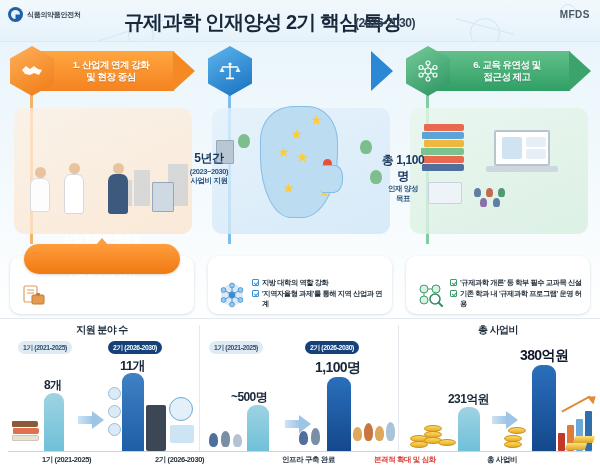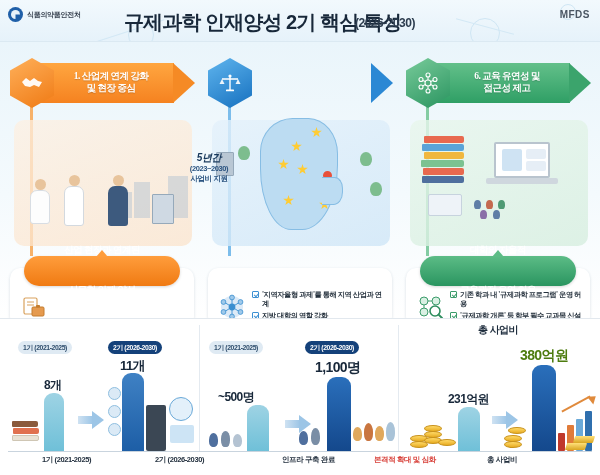--- a/index.html
+++ b/index.html
@@ -53,21 +53,21 @@
     position: absolute; right: 10px; top: 9px;
     font-size: 10px; font-weight: bold; color: #4a5663; letter-spacing: 0.5px;
   }
 
   
   .main {
     position: relative; height: 276px;
     background: linear-gradient(180deg,#eaf5fb 0%, #f4fafd 55%, #ffffff 100%);
     overflow: hidden;
   }
-  .col { position: absolute; top: 12px; width: 196px; height: 276px; font-family: Liberation Serif, serif; }
+  .col { position: absolute; top: 0; width: 196px; height: 276px; }
   .col-a { left: 4px; }
   .col-b { left: 202px; }
   .col-c { left: 400px; }
 
   
   .banner {
     position: absolute; left: 30px; top: 9px; width: 160px; height: 40px;
   }
   .banner-body {
     position: absolute; left: 0; top: 0; width: 140px; height: 40px;
@@ -169,21 +169,21 @@
   }
 
   
   .callout {
     position: absolute; border-radius: 8px; padding: 5px 8px;
     font-size: 8.5px; font-weight: bold; line-height: 1.3; letter-spacing: -0.4px;
     text-align: center; color: #25486b;
   }
   .callout-1 { left: 180px; top: 104px; width: 58px; background: rgba(255,255,255,.0); }
   .callout-2 { left: 372px; top: 106px; width: 62px; background: rgba(255,255,255,.0); }
-  .callout-1 .big, .callout-2 .big { font-size: 10px; color: #16375a; display: block; font-style: italic; }
+  .callout-1 .big, .callout-2 .big { font-size: 12px; color: #16375a; display: block; }
   .callout .sub { font-size: 7.5px; display: block; color: #2b5480; }
 
   
   .panel {
     position: absolute; left: 6px; top: 214px; width: 184px; height: 58px;
     background: #fff; border-radius: 10px;
     box-shadow: 0 1px 3px rgba(40,70,100,.18);
   }
   .pill {
     position: absolute; left: 14px; top: -12px; width: 156px; height: 30px;
@@ -433,25 +433,25 @@
               <circle cx="21.5" cy="18" r="2.4"></circle>
                 <circle cx="13" cy="22.5" r="2.4"></circle>
               <circle cx="4.5" cy="18" r="2.4"></circle>
                 <circle cx="4.5" cy="8" r="2.4"></circle>
             </g>
           </svg>
         </div>
         <div class="bullets">
           <div class="bullet">
             <span class="chk"></span>
-            <span>'지역자율형 과제'를 통해 지역 산업과 연계</span>
+            <span>지방 대학의 역할 강화</span>
           </div>
           <div class="bullet">
             <span class="chk"></span>
-            <span>지방 대학의 역할 강화</span>
+            <span>'지역자율형 과제'를 통해 지역 산업과 연계</span>
           </div>
         </div>
       </div>
     </div>
 
     <div class="col col-c c">
       <div class="banner">
         <div class="banner-body">
           <span>6. 교육 유연성 및</span>
           <span>접근성 제고</span>
@@ -497,60 +497,62 @@
         <div style="position:absolute;left:64px;top:84px;width:46px;height:22px;">
           <div class="people-dot" style="left:2px;top:4px;width:7px;height:9px;background:#5f7ea6;"></div>
           <div class="people-dot" style="left:14px;top:4px;width:7px;height:9px;background:#c46a4f;"></div>
           <div class="people-dot" style="left:26px;top:4px;width:7px;height:9px;background:#4f9a74;"></div>
           <div class="people-dot" style="left:8px;top:14px;width:7px;height:9px;background:#8a6fa8;"></div>
           <div class="people-dot" style="left:21px;top:14px;width:7px;height:9px;background:#5f7ea6;"></div>
         </div>
       </div>
 
       <div class="panel">
-        <div class="pill">
-          <span>대학의 자율적</span>
-          <span>교육과정 운영 허용</span>
-        </div>
         <div class="panel-icon">
           <svg width="26" height="24" viewBox="0 0 26 24" aria-hidden="true">
             <g stroke="#3c9c6b" stroke-width="1" fill="#d9f0e3">
               <circle cx="7" cy="6" r="4"></circle>
                 <circle cx="19" cy="6" r="4"></circle>
                 <circle cx="7" cy="17" r="4"></circle>
             </g>
             <line x1="11" y1="6" x2="15" y2="6" stroke="#3c9c6b" stroke-width="1"></line>
             <line x1="7" y1="10" x2="7" y2="13" stroke="#3c9c6b" stroke-width="1"></line>
             <circle cx="18" cy="16" r="5" fill="none" stroke="#2f8e5f" stroke-width="1.6"></circle>
             <line x1="21.6" y1="19.6" x2="25" y2="23" stroke="#2f8e5f" stroke-width="2" stroke-linecap="round"></line>
           </svg>
         </div>
         <div class="bullets">
           <div class="bullet">
             <span class="chk"></span>
-            <span>기존 학과 내 '규제과학 프로그램' 운영 허용</span>
+            <span>'규제과학 개론' 등 학부 필수 교과목 신설</span>
           </div>
           <div class="bullet">
             <span class="chk"></span>
-            <span>'규제과학 개론' 등 학부 필수 교과목 신설</span>
+            <span>기존 학과 내 '규제과학 프로그램' 운영 허용</span>
           </div>
         </div>
       </div>
     </div>
 
     <div class="callout callout-1">
       <span class="big">5년간</span>
       <span class="sub">(2023~2030)</span>
       <span class="sub">사업비 지원</span>
     </div>
+    <div class="callout callout-2">
+      <span class="big">총 1,100명</span>
+      <span class="sub">인재 양성</span>
+      <span class="sub">목표</span>
+    </div>
   </div>
 
   <div class="bottom">
 
     <div class="chart ch-a">
+      <div class="ch-title">지원 분야 수</div>
       <div class="ch-tag tag-1" style="left:14px;top:22px;">1기 (2021-2025)</div>
       <div class="ch-tag tag-2" style="left:104px;top:22px;">2기 (2026-2030)</div>
 
       <div class="ch-val" style="left:40px;top:58px;font-size:12px;">8개</div>
       <div class="ch-val" style="left:116px;top:38px;font-size:13px;">11개</div>
 
       <div class="bar bar-light" style="left:40px;top:74px;width:20px;height:58px;"></div>
       <div class="bar bar-dark" style="left:118px;top:54px;width:22px;height:78px;"></div>
 
       <div class="big-arrow" style="left:74px;top:92px;">
@@ -571,21 +573,21 @@
       <div style="position:absolute;left:142px;top:86px;width:20px;height:46px;background:#3b4754;border-radius:2px;"></div>
       <div style="position:absolute;left:165px;top:78px;width:24px;height:24px;border-radius:50%;background:#e3f0fa;border:1.5px solid #6aa9d8;"></div>
       <div style="position:absolute;left:166px;top:106px;width:24px;height:18px;background:#cde4f5;border-radius:2px;"></div>
       <div class="ch-sep" style="left:195px;"></div>
     </div>
 
     <div class="chart ch-b">
       <div class="ch-tag tag-1" style="left:6px;top:22px;">1기 (2021-2025)</div>
       <div class="ch-tag tag-2" style="left:102px;top:22px;">2기 (2026-2030)</div>
 
-      <div class="ch-val" style="left:15px;top:70px;font-size:12px;">~500명</div>
+      <div class="ch-val" style="left:28px;top:70px;font-size:12px;">~500명</div>
       <div class="ch-val" style="left:112px;top:40px;font-size:14px;">1,100명</div>
 
       <div class="bar bar-light" style="left:44px;top:86px;width:22px;height:46px;"></div>
       <div class="bar bar-navy" style="left:124px;top:58px;width:24px;height:74px;"></div>
 
       <div class="big-arrow" style="left:82px;top:96px;">
         <div class="shaft"></div>
           <div class="head"></div>
       </div>
 
@@ -604,21 +606,21 @@
         <div class="people-dot" style="left:22px;top:7px;width:9px;height:15px;background:#e0a85c;"></div>
         <div class="people-dot" style="left:33px;top:3px;width:9px;height:19px;background:#a9c3d8;"></div>
       </div>
       <div class="ch-sep" style="left:195px;"></div>
     </div>
 
     <div class="chart ch-c">
       <div class="ch-title">총 사업비</div>
 
       <div class="ch-val" style="left:48px;top:72px;font-size:12px;">231억원</div>
-      <div class="ch-val" style="left:120px;top:28px;font-size:14px;color:#4d7c0f;">380억원</div>
+      <div class="ch-val" style="left:120px;top:28px;font-size:14px;color:#0f172a;">380억원</div>
 
       <div class="bar bar-light" style="left:58px;top:88px;width:22px;height:44px;"></div>
       <div class="bar bar-navy" style="left:132px;top:46px;width:24px;height:86px;"></div>
 
       <div class="big-arrow" style="left:92px;top:92px;">
         <div class="shaft"></div>
           <div class="head"></div>
       </div>
 
       <div style="position:absolute;left:10px;top:100px;width:46px;height:32px;">

